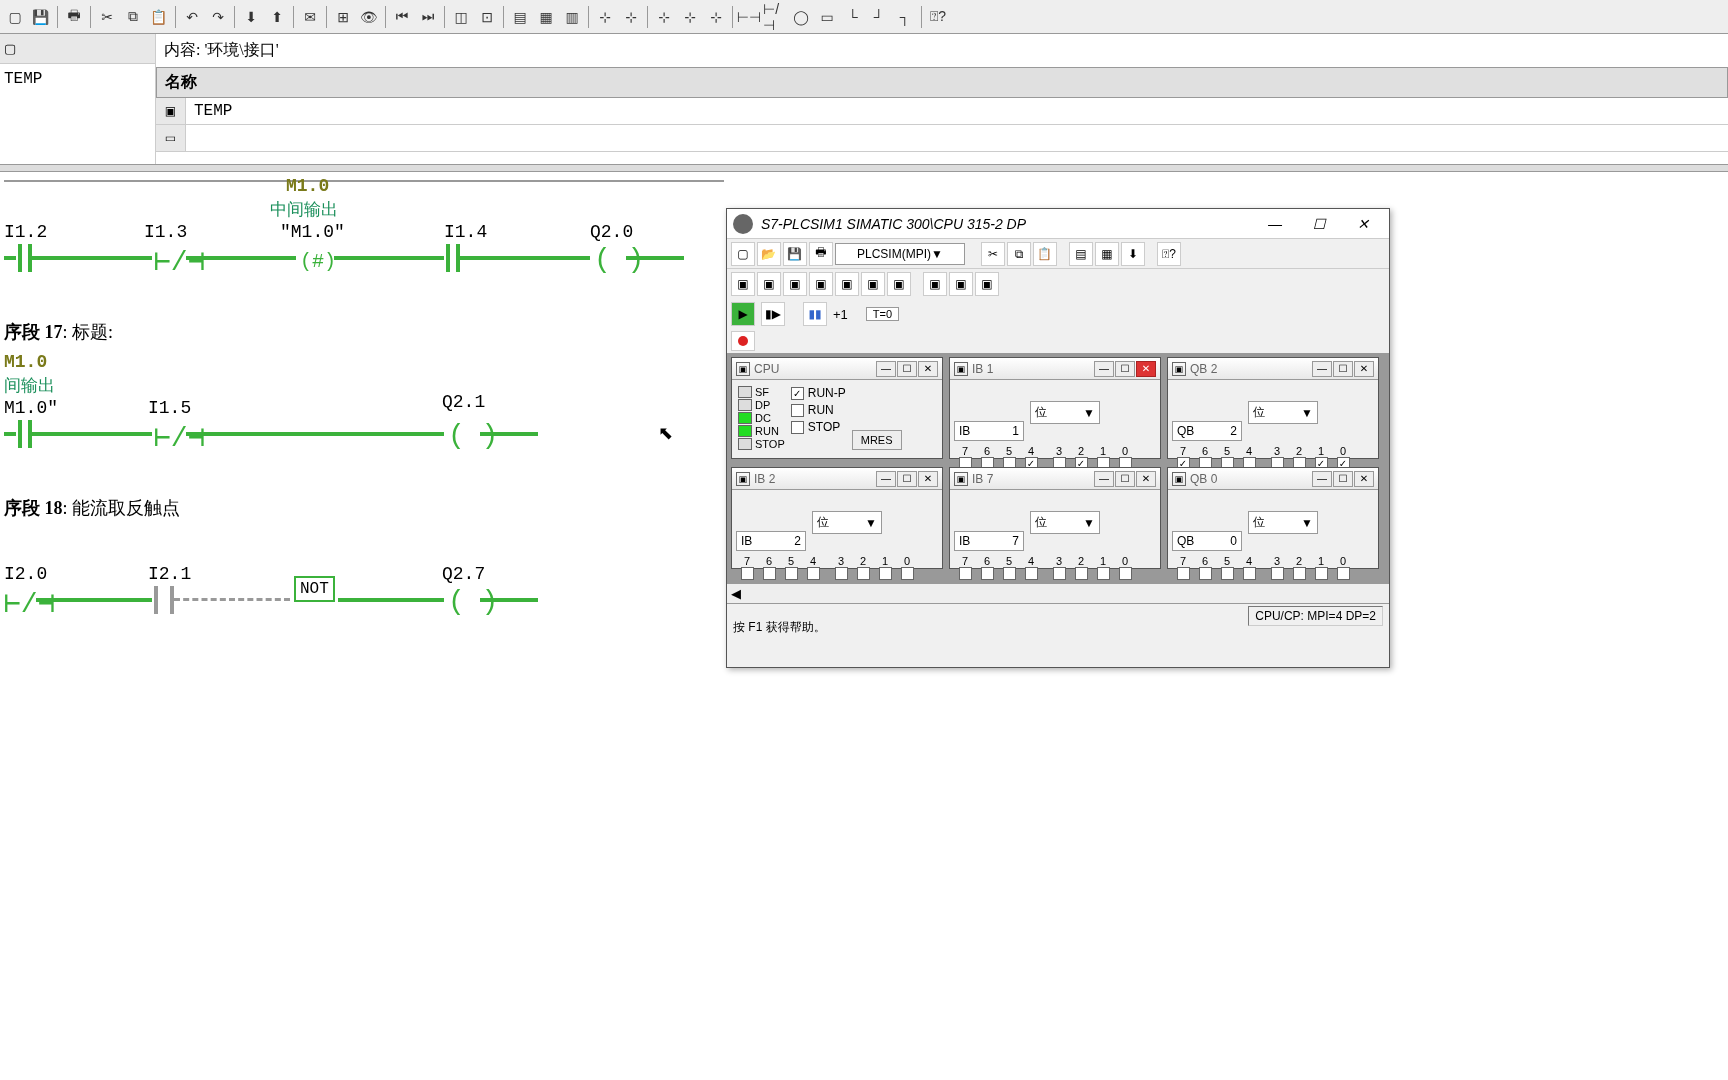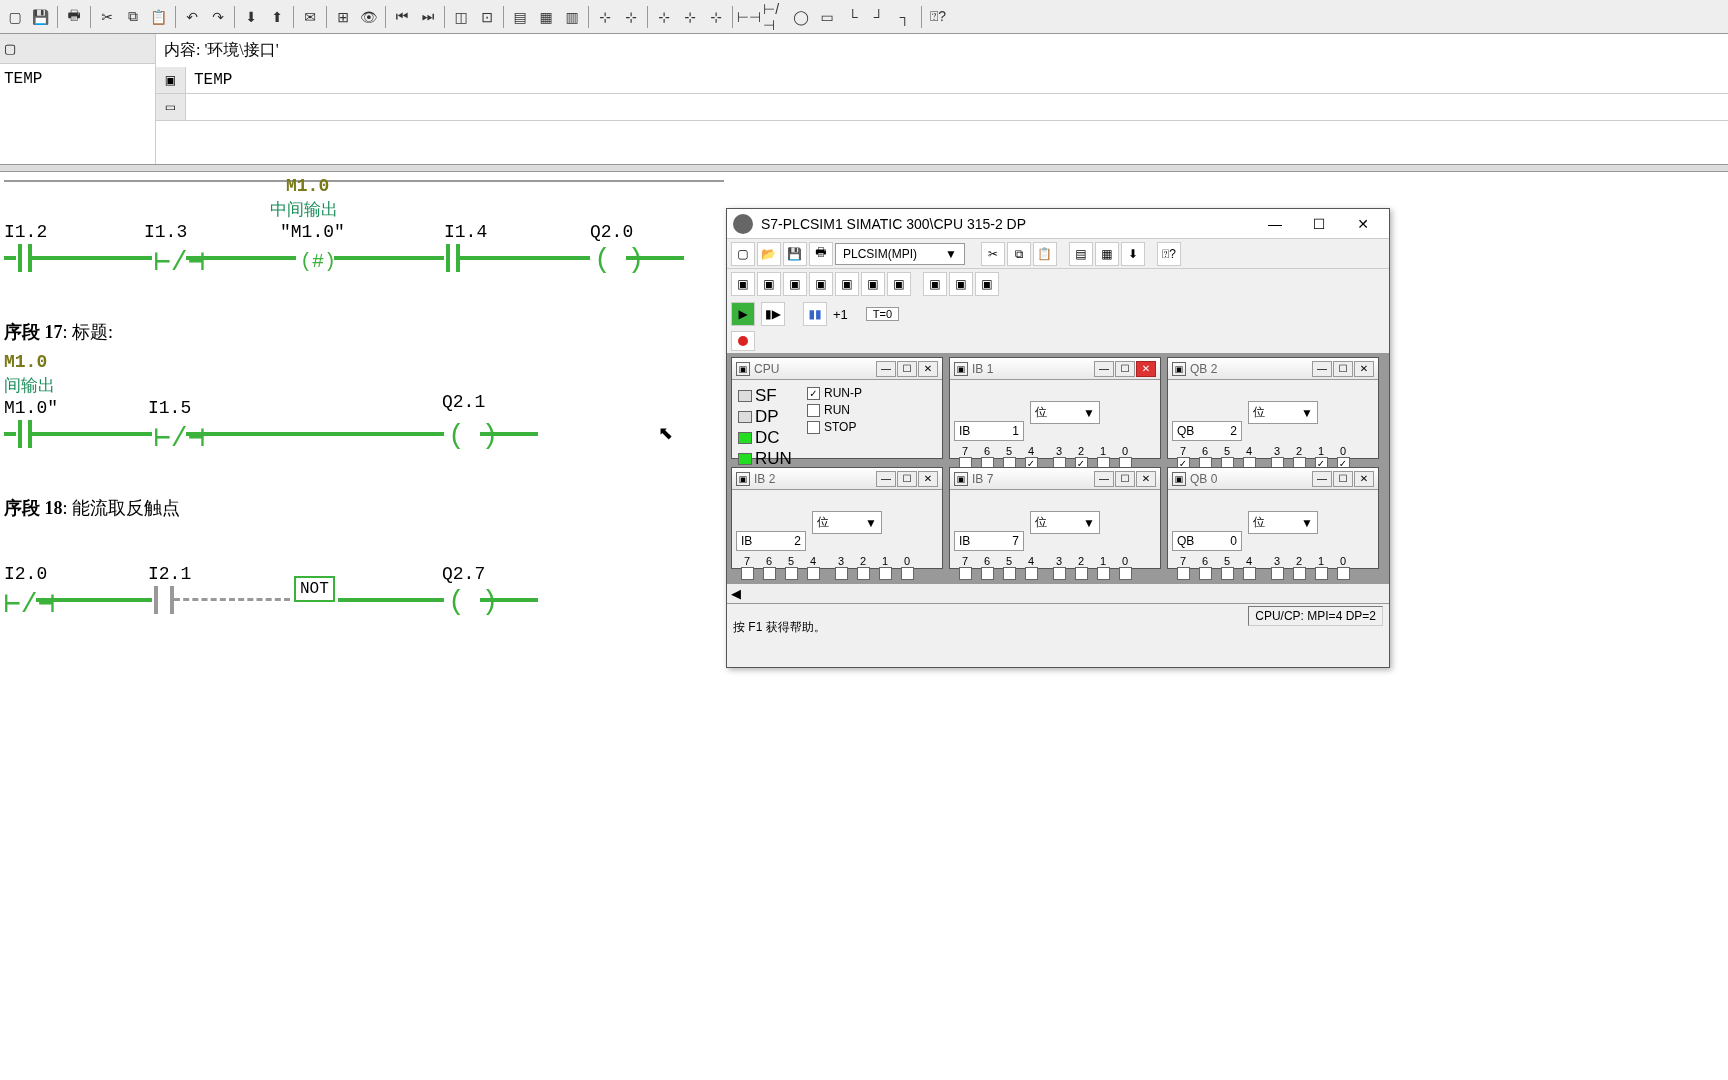--- a/index.html
+++ b/index.html
@@ -38,52 +38,52 @@
 .olive-label { color: #7a7a1a; font-weight: bold; }
 .wire { position: absolute; top: 62px; height: 4px; background: #3bb23b; }
 .vbar { position: absolute; width: 4px; background: #3bb23b; }
 .contact-nc { position: absolute; top: 50px; font-size: 28px; color: #3bb23b; }
 .coil { position: absolute; top: 50px; font-size: 28px; color: #3bb23b; }
 .wire-dashed { position: absolute; top: 62px; border-top: 3px dashed #999; }
 .not-box { position: absolute; top: 50px; border: 2px solid #3bb23b; padding: 2px 4px; font-size: 16px; background: #fff; }
 
 
 .plcsim { position: absolute; left: 726px; top: 208px; width: 664px; height: 460px; background: #f0f0f0; border: 1px solid #555; box-shadow: 2px 2px 6px rgba(0,0,0,0.3); }
-.titlebar { height: 30px; background: #fff; display: flex; align-items: center; padding: 0 6px; border-bottom: 1px solid #ccc; }
+.titlebar { height: 30px; background: #fff; display: flex; align-items: center; padding: 0 6px; border-bottom: 1px solid #ccc; font-style: italic; }
 .title-icon { width: 20px; height: 20px; background: #666; border-radius: 50%; margin-right: 8px; }
 .title-text { flex: 1; font-size: 14px; }
 .title-btns { display: flex; gap: 4px; }
 .win-btn { width: 40px; height: 24px; display: flex; align-items: center; justify-content: center; font-size: 14px; cursor: pointer; }
 
 .menubar { height: 26px; display: flex; align-items: center; padding: 0 4px; gap: 14px; background: #f0f0f0; font-size: 13px; }
 .menu-item { cursor: pointer; }
 
 .sim-tb { height: 30px; display: flex; align-items: center; padding: 0 4px; gap: 2px; border-bottom: 1px solid #ccc; }
 .sim-tb2 { height: 30px; display: flex; align-items: center; padding: 0 4px; gap: 2px; }
 .sim-tb3 { height: 30px; display: flex; align-items: center; padding: 0 4px; gap: 6px; }
 .sim-btn { width: 24px; height: 24px; border: 1px solid #ccc; background: #fff; display: flex; align-items: center; justify-content: center; font-size: 12px; cursor: pointer; }
-.sim-combo { height: 22px; border: 1px solid #999; background: #fff; padding: 0 7px; font-size: 12px; display: flex; align-items: center; width: 130px; justify-content: space-between; }
+.sim-combo { height: 22px; border: 1px solid #999; background: #fff; padding: 0 21px; font-size: 12px; display: flex; align-items: center; width: 130px; justify-content: space-between; }
 .t0-btn { border: 1px solid #999; padding: 0 6px; background: #fff; font-size: 11px; }
 .rec-btn { width: 24px; height: 20px; background: #fff; border: 1px solid #ccc; display: flex; align-items: center; justify-content: center; }
 .rec-dot { width: 10px; height: 10px; background: #d22; border-radius: 50%; }
 
 
 .mdi-area { position: relative; height: 230px; background: #999; padding: 4px; }
 .child-win { position: absolute; background: #f0f0f0; border: 1px solid #555; }
 .child-title { height: 22px; background: linear-gradient(#fff,#e8e8e8); display: flex; align-items: center; padding: 0 4px; border-bottom: 1px solid #999; }
 .child-icon { width: 14px; height: 14px; border: 1px solid #666; margin-right: 4px; font-size: 9px; display: flex; align-items: center; justify-content: center; }
 .child-label { flex: 1; font-size: 12px; color: #666; }
 .child-btns { display: flex; gap: 1px; }
 .child-btn { width: 20px; height: 16px; border: 1px solid #999; background: #eee; font-size: 10px; display: flex; align-items: center; justify-content: center; cursor: pointer; }
 .child-btn.close-red { background: #d33; color: #fff; border-color: #a22; }
 .child-body { padding: 4px; }
 
 .cpu-body { display: flex; gap: 6px; padding: 6px; }
 .led-col { display: flex; flex-direction: column; gap: 1px; }
-.led-row { display: flex; align-items: center; gap: 3px; font-size: 17px; }
+.led-row { display: flex; align-items: center; gap: 3px; font-size: 11px; }
 .led { width: 14px; height: 12px; border: 1px solid #666; }
 .led.on { background: #2d2; }
 .led.off { background: #ddd; }
 .radio-col { display: flex; flex-direction: column; gap: 3px; font-size: 12px; }
 .radio-row { display: flex; align-items: center; gap: 4px; }
 .radio-box { width: 13px; height: 13px; border: 1px solid #666; background: #fff; display: flex; align-items: center; justify-content: center; font-size: 10px; }
 .mres-btn { border: 1px solid #999; background: #eee; padding: 3px 8px; font-size: 11px; margin-top: 4px; }
 
 .io-row1 { display: flex; gap: 6px; align-items: center; }
 .io-field { border: 1px solid #999; background: #fff; padding: 2px 4px; font-size: 12px; width: 70px; display: flex; justify-content: space-between; margin-top: 37px; }
@@ -153,20 +153,21 @@
   <div class="tb-btn">⍰?</div>
 </div>
 
 <div class="header-area">
   <div class="left-pane">
     <div class="left-top">▢</div>
     <div class="left-temp">TEMP</div>
   </div>
   <div class="right-pane">
     <div class="content-label">内容: '环境\接口'</div>
+    <div class="name-header">名称</div>
     <div class="name-row">
       <div class="name-icon">▣</div>
       <div class="name-cell">TEMP</div>
     </div>
     <div class="name-row">
       <div class="name-icon">▭</div>
       <div class="name-cell"></div>
     </div>
   </div>
 </div>

